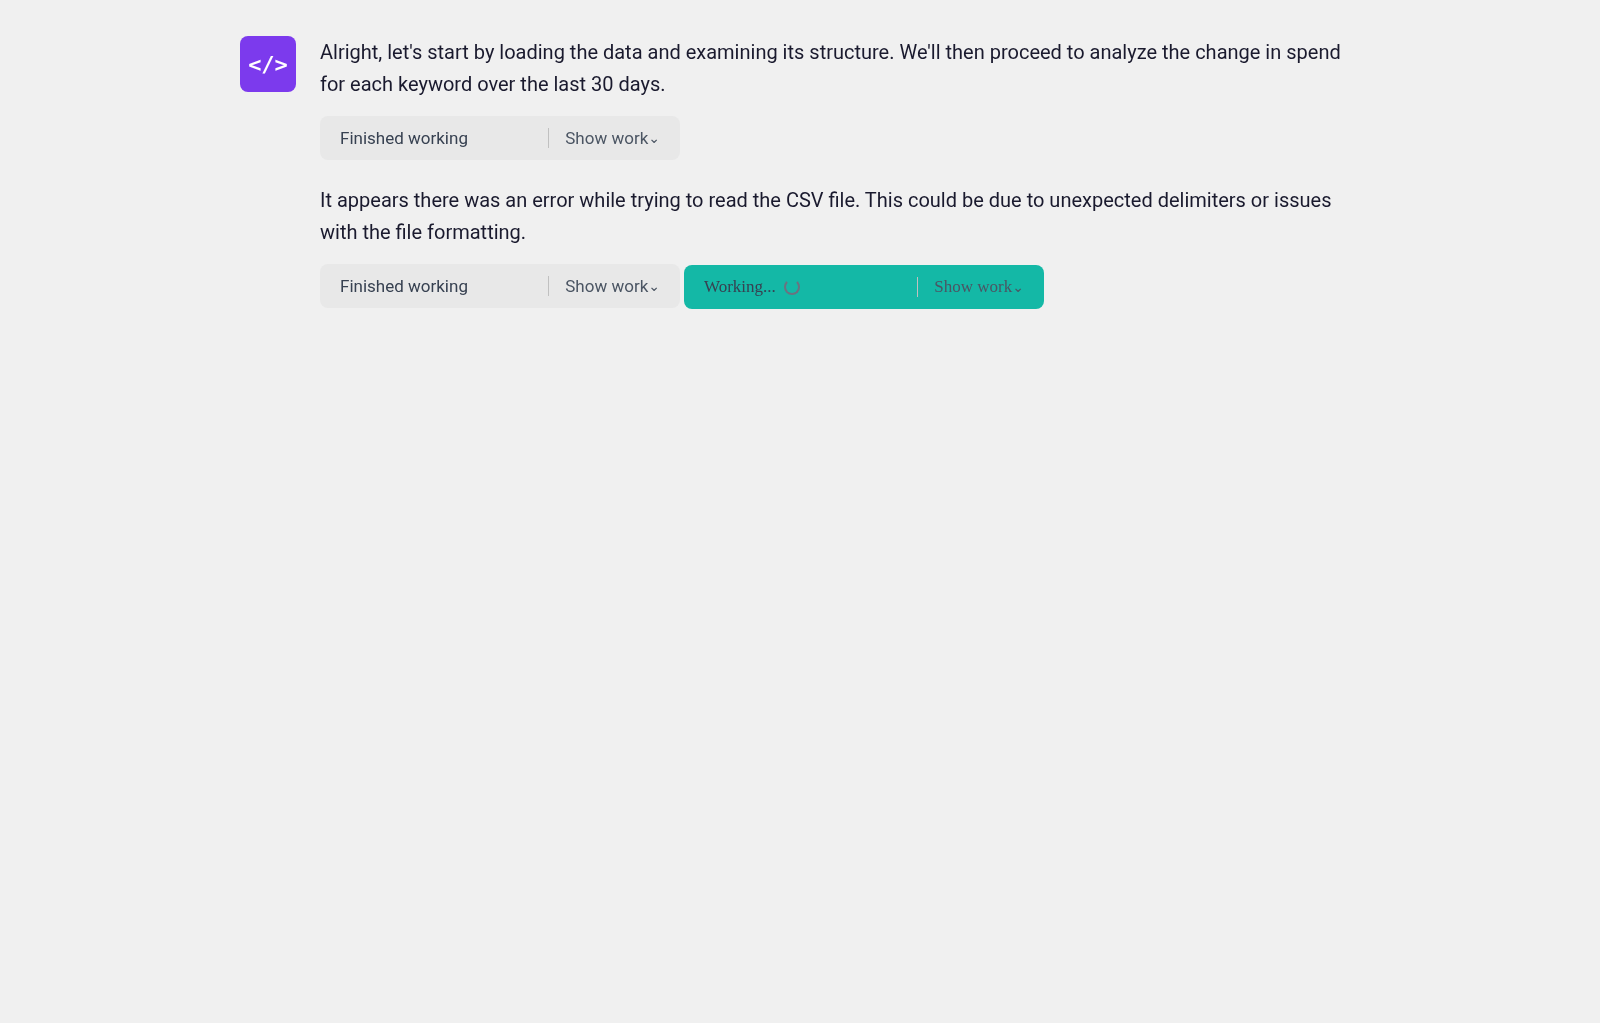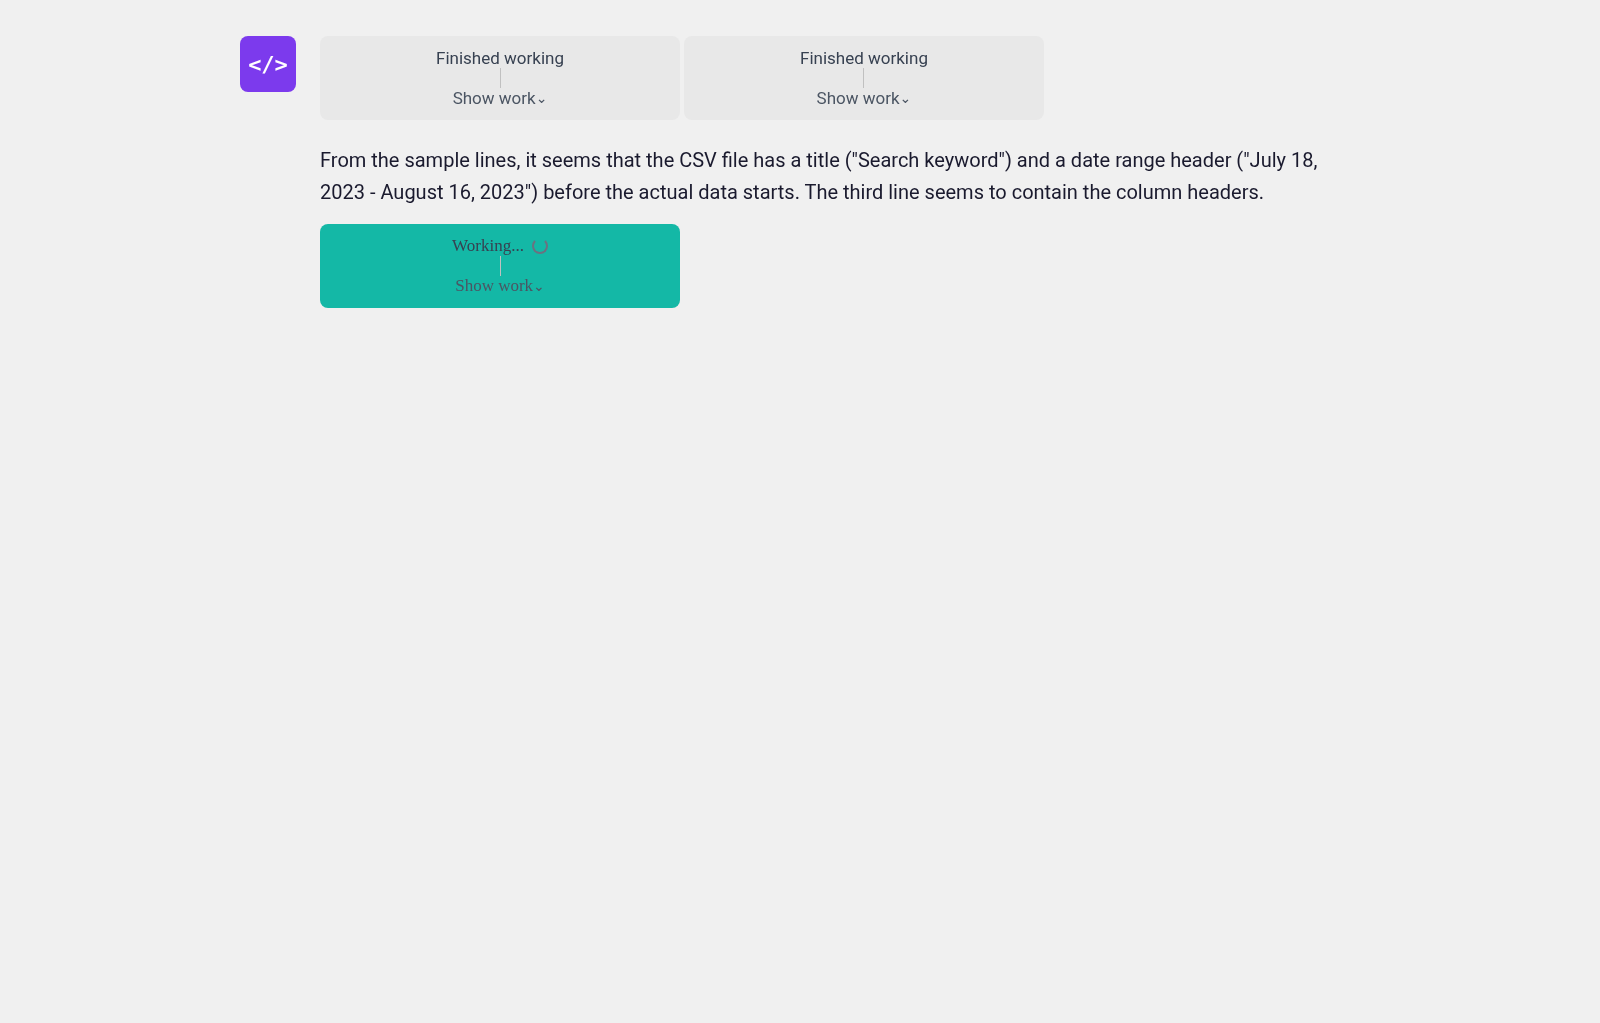--- a/index.html
+++ b/index.html
@@ -64,21 +64,20 @@
 
     .work-badge {
       display: inline-flex;
       align-items: center;
       gap: 0;
       background-color: #e8e8e8;
       border-radius: 8px;
       padding: 12px 20px;
       margin-bottom: 24px;
       min-width: 360px;
-      flex-direction: column;
     }
 
     .work-badge.working {
       background-color: #14b8a6;
       font-family: Liberation Serif, serif;
     }
 
     .badge-status {
       font-size: 17px;
       color: #374151;
@@ -129,44 +128,45 @@
 </head>
 <body>
 
 <div class="chat-container">
 
   <div class="message-block">
     <div class="ai-icon">
       <span>&lt;/&gt;</span>
     </div>
     <div class="message-content">
+      <p class="message-text">Alright, let's start by loading the data and examining its structure. We'll then proceed to analyze the change in spend for each keyword over the last 30 days.</p>
 
       
       <div class="work-badge">
         <span class="badge-status">Finished working</span>
         <div class="badge-divider"></div>
         <span class="badge-show-work">
           <span>Show work</span>
           <span class="chevron">⌄</span>
         </span>
       </div>
 
+      <p class="message-text">It appears there was an error while trying to read the CSV file. This could be due to unexpected delimiters or issues with the file formatting.</p>
 
 
       
       <div class="work-badge">
         <span class="badge-status">Finished working</span>
         <div class="badge-divider"></div>
         <span class="badge-show-work">
           <span>Show work</span>
           <span class="chevron">⌄</span>
         </span>
       </div>
 
-      <p class="message-text">From the sample lines, it seems that the CSV file has a title ("Search keyword") and a date range header ("July 18, 2023 - August 16, 2023") before the actual data starts. The third line seems to contain the column headers.</p>
 
 
       
       <div class="work-badge working">
         <span class="badge-status">
           <span>Working...</span>
           <span class="spinner"></span>
         </span>
         <div class="badge-divider"></div>
         <span class="badge-show-work">

